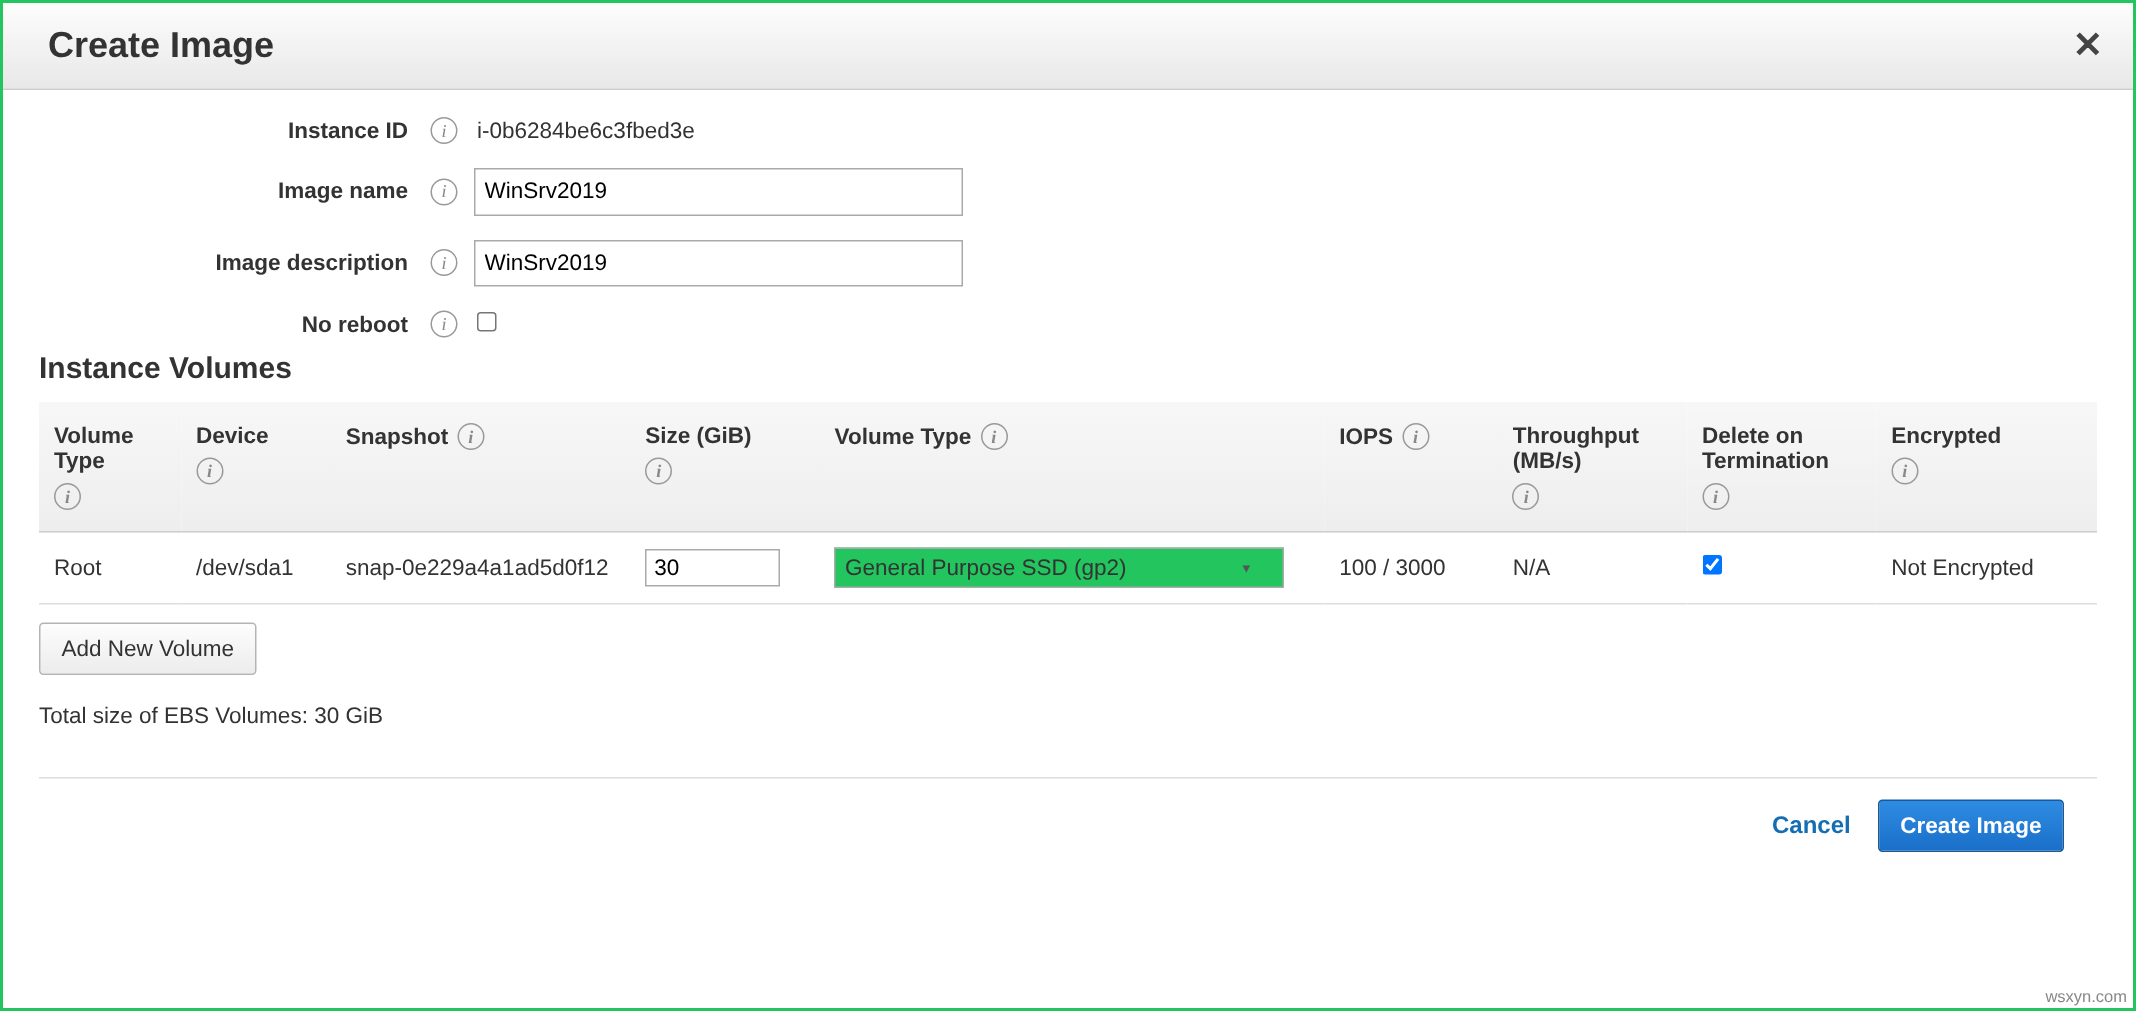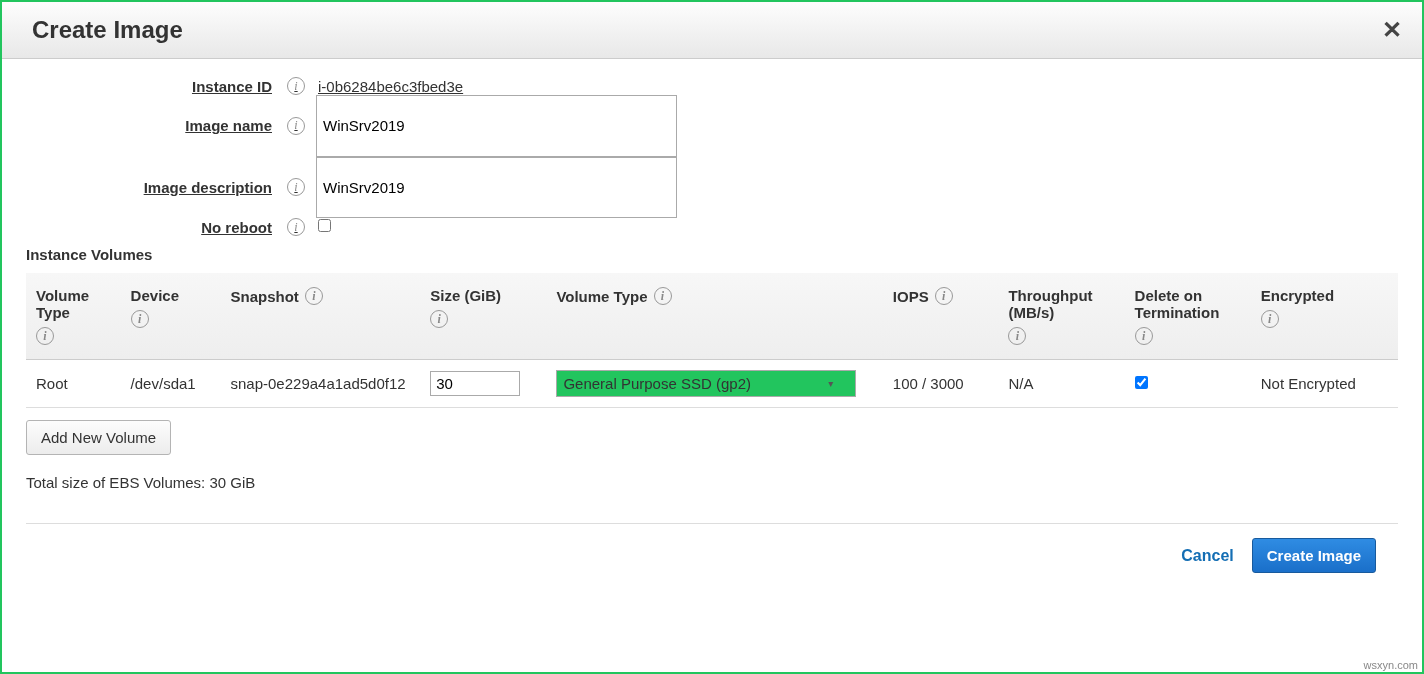--- a/index.html
+++ b/index.html
@@ -39,22 +39,22 @@
       font-weight: bold;
     }
     .modal-body {
       padding: 18px 24px 10px 24px;
       flex: 1;
       overflow: auto;
     }
     .form-grid {
       display: grid;
       grid-template-columns: 250px 40px 1fr;
-      align-items: center;
-      text-decoration: underline;
+      row-gap: 16px;
+      align-items: center;
     }
     .form-label {
       text-align: right;
       font-weight: bold;
       font-size: 15px;
       color: #333;
       padding-right: 4px;
     }
     .info-cell {
       display: flex;
@@ -72,32 +72,32 @@
       font-size: 12px;
       align-items: center;
       justify-content: center;
       cursor: help;
     }
     .form-control-text {
       font-size: 15px;
       padding-left: 2px;
     }
     .text-input {
-      width: 361px;
-      padding: 20px 6px;
+      width: 326px;
+      padding: 5px 6px;
       border: 1px solid #aaa;
       font-size: 15px;
       line-height: 1.3;
     }
     .checkbox-input {
       margin-left: 2px;
     }
     .section-title {
       font-weight: bold;
-      font-size: 15px;
+      font-size: 20px;
       margin: 10px 0 10px 0;
     }
     .vol-table {
       width: 100%;
       border-collapse: collapse;
       margin-bottom: 12px;
       table-layout: fixed;
     }
     .vol-table th {
       background: linear-gradient(#f7f7f7, #eeeeee);

